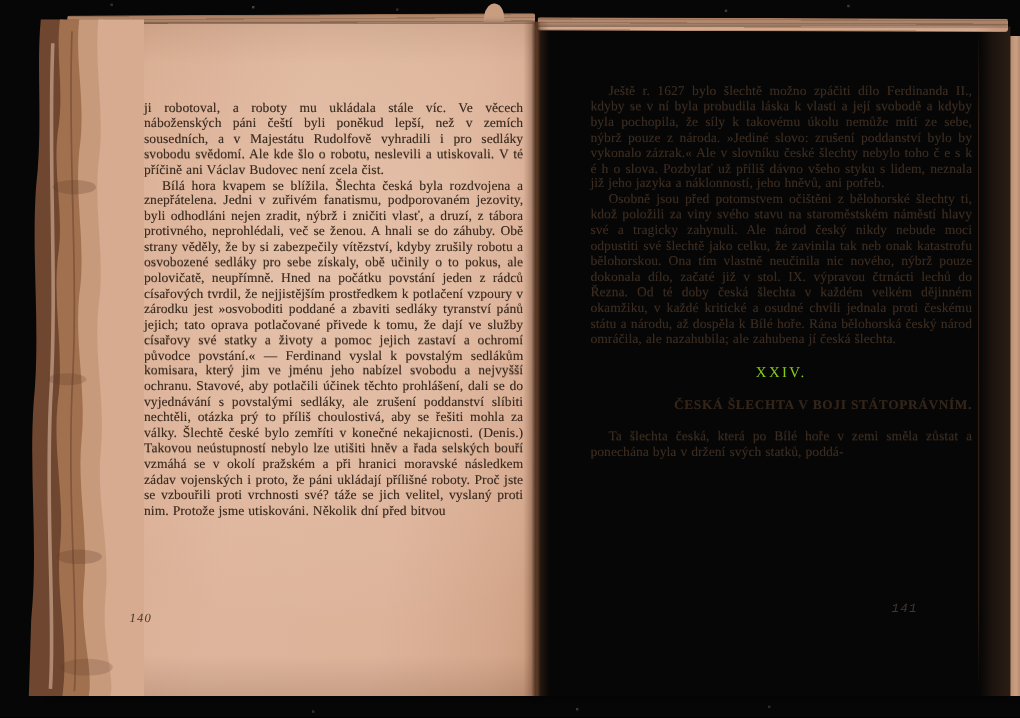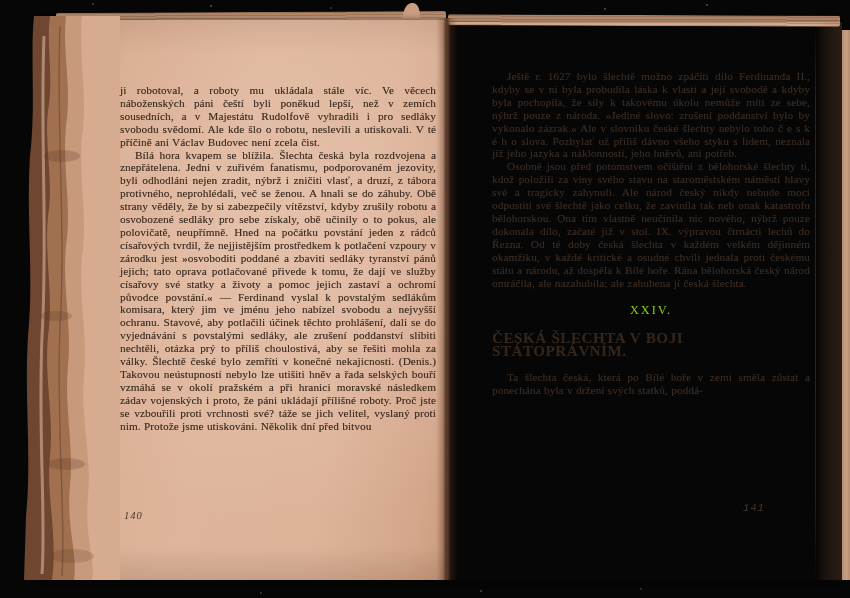--- a/index.html
+++ b/index.html
@@ -58,24 +58,24 @@
     position:absolute;z-index:5;color:#3b2c21;
     font-size:11.2px;line-height:12.9px;text-align:justify;
     letter-spacing:.1px;word-spacing:.4px;
     text-shadow:.2px .2px 0 rgba(59,44,33,.45);
   }
   .textblock p{margin:0;}
   .textblock p.indent{text-indent:15px;}
   .tb-left{left:80px;top:64px;width:316px;}
   .tb-right{left:45px;top:48px;width:318px;}
   .chapter-num{text-align:center;margin-top:15px !important;letter-spacing:2px;font-size:12.3px;color:#84cc16;}
-  .chapter-title{text-align:left;margin-top:15px !important;margin-bottom:13px !important;
-    font-weight:bold;font-size:15px;letter-spacing:.6px;color:#33251a;}
+  .chapter-title{text-align:right;margin-top:15px !important;margin-bottom:13px !important;
+    font-weight:bold;font-size:11px;letter-spacing:.6px;color:#33251a;}
   .pagenum{position:absolute;z-index:5;font-style:italic;font-size:10.5px;color:#46362a;letter-spacing:1px;}
-  .pn-left{left:68px;top:490px;margin-left:16px;}
+  .pn-left{left:68px;top:490px;}
   .pn-right{left:296px;top:480px;font-family:Liberation Mono, monospace;}
 </style>
 </head>
 <body>
 
 <div class="photo">
   <div class="speckles"></div>
 
   <div class="edge-top-left"></div>
   <div class="edge-top-right"></div>

